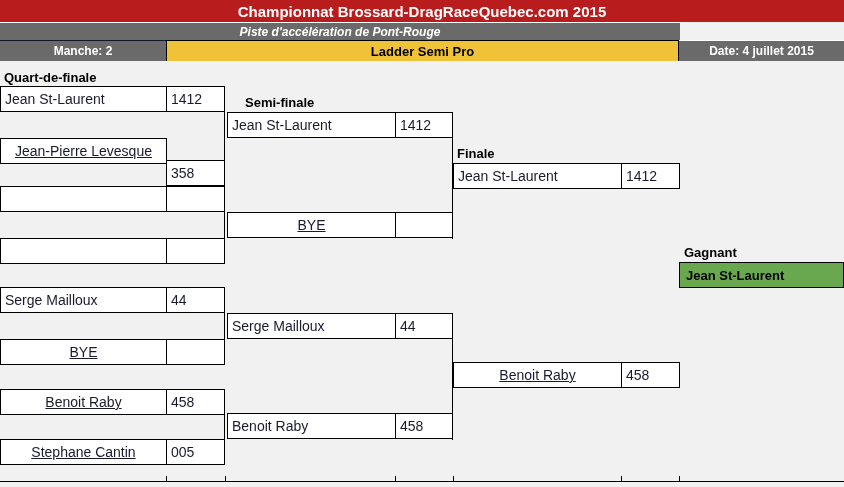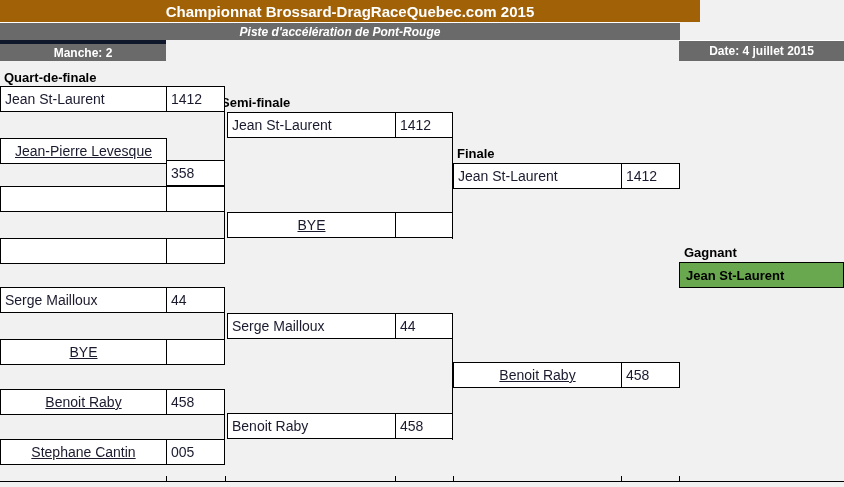--- a/index.html
+++ b/index.html
@@ -7,42 +7,42 @@
     width:844px;height:487px;
     background:#f1f1f1;
     font-family:"Liberation Sans",sans-serif;
     overflow:hidden;
     position:relative;
   }
   .page{position:relative;width:844px;height:487px;box-sizing:border-box;}
 
   
   .hdr-title{
-    position:absolute;left:0;top:0;width:700px;height:22px;
-    background:#a16207;color:#fff;
+    position:absolute;left:0;top:0;width:844px;height:22px;
+    background:#b91c1c;color:#fff;
     font-weight:bold;font-size:15px;
     display:flex;align-items:center;justify-content:center;
     box-sizing:border-box;
   }
   .hdr-sub{
     position:absolute;left:0;top:22px;width:680px;height:18px;
     background:#6a6a6a;color:#fff;
     font-style:italic;font-weight:bold;font-size:12px;
     display:flex;align-items:center;justify-content:center;
     box-sizing:border-box;
     border-top:1px solid #ffffff;
   }
   .hdr-row{
     position:absolute;left:0;top:40px;width:844px;height:21px;
   }
   .hdr-manche{
     position:absolute;left:0;top:0;width:166px;height:21px;
     background:#6a6a6a;color:#fff;font-weight:bold;font-size:12px;
     display:flex;align-items:center;justify-content:center;
-    box-sizing:border-box;border-top:4px solid #0f172a;
+    box-sizing:border-box;border-top:1px solid #0f172a;
   }
   .hdr-ladder{
     position:absolute;left:166px;top:0;width:513px;height:21px;
     background:#efc237;color:#000;font-weight:bold;font-size:13px;
     display:flex;align-items:center;justify-content:center;
     box-sizing:border-box;border:1px solid #000;border-bottom:none;border-top:1px solid #000;
   }
   .hdr-date{
     position:absolute;left:679px;top:0;width:165px;height:21px;
     background:#6a6a6a;color:#fff;font-weight:bold;font-size:12px;
@@ -92,25 +92,26 @@
 </style>
 </head>
 <body>
 
 <div class="page">
 
   <div class="hdr-title">Championnat Brossard-DragRaceQuebec.com 2015</div>
   <div class="hdr-sub">Piste d'accélération de Pont-Rouge</div>
   <div class="hdr-row">
     <div class="hdr-manche">Manche: 2</div>
+    <div class="hdr-ladder">Ladder Semi Pro</div>
     <div class="hdr-date">Date: 4 juillet 2015</div>
   </div>
 
   <div class="round-label" style="left:4px;top:70px;">Quart-de-finale</div>
-  <div class="round-label" style="left:221px;top:95px;">Semi-finale</div>
+  <div class="round-label" style="left:245px;top:95px;">Semi-finale</div>
   <div class="round-label" style="left:457px;top:146px;">Finale</div>
   <div class="round-label" style="left:684px;top:245px;">Gagnant</div>
 
   <div class="cell name left" style="left:0px;top:86px;width:167px;">Jean St-Laurent</div>
   <div class="cell num" style="left:166px;top:86px;width:59px;">1412</div>
 
   <div class="cell name center" style="left:0px;top:138px;width:167px;">Jean-Pierre Levesque</div>
   <div class="cell num" style="left:166px;top:138px;width:59px;margin-top:22px;">358</div>
 
   <div class="cell name left empty" style="left:0px;top:186px;width:167px;"></div>

